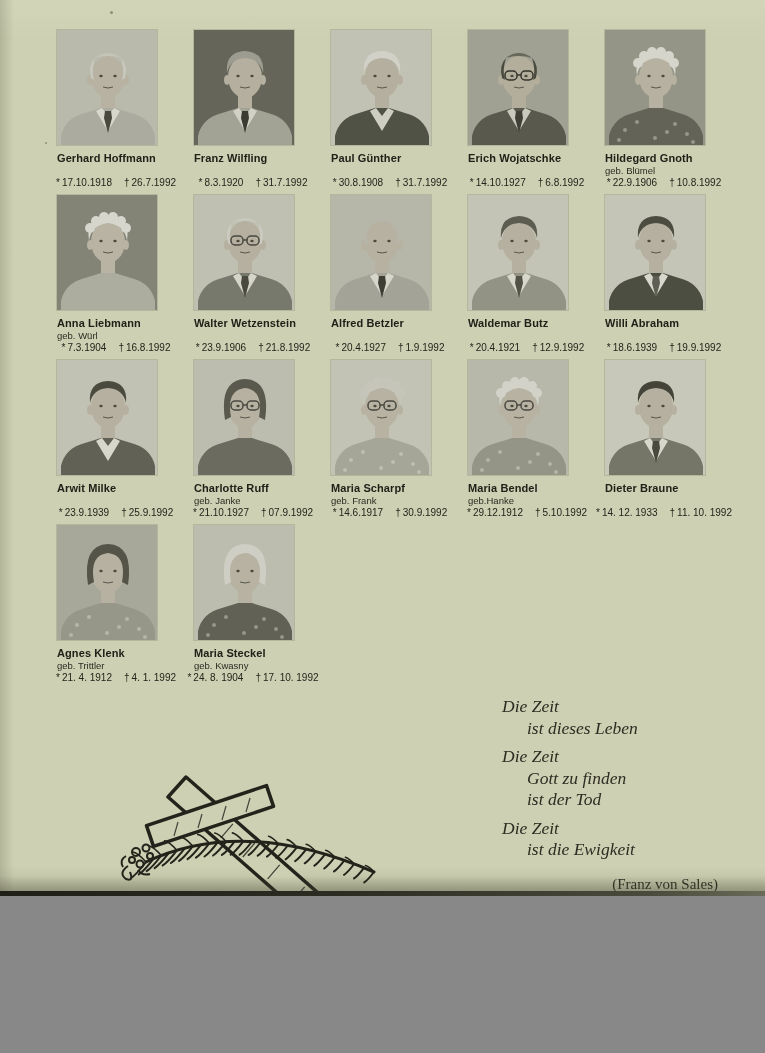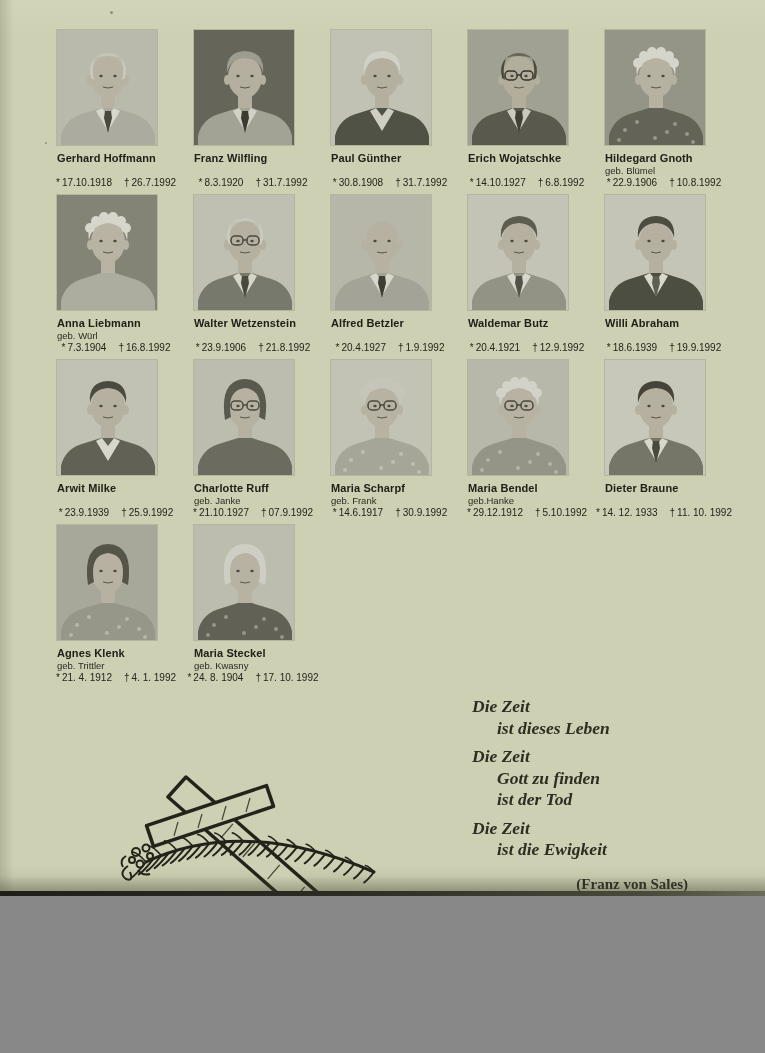--- a/index.html
+++ b/index.html
@@ -18,23 +18,23 @@
     grid-auto-rows:165px;
   }
   .card{width:122px;}
   .photo{width:100px;height:115px;box-shadow:0 0 0 1px rgba(40,40,30,0.15);line-height:0;}
   .photo svg{display:block;}
   .name{margin-top:7px;font-size:11px;font-weight:bold;color:#21211a;white-space:nowrap;letter-spacing:.1px;height:13px;line-height:13px;}
   .maiden{font-size:9.5px;color:#2b2b22;height:11px;line-height:11px;white-space:nowrap;}
   .dates{display:flex;justify-content:center;width:118px;font-size:10px;color:#24241c;margin-top:1px;white-space:nowrap;gap:12px;}
   .sym{margin-right:2px;}
   .poem{
-    position:absolute;left:472px;top:696px;width:216px;
+    position:absolute;left:502px;top:696px;width:216px;
     font-family:"Liberation Serif",serif;font-style:italic;
-    font-size:17.5px;color:#2e2c23;font-weight:bold;
+    font-size:17.5px;color:#2e2c23;
   }
   .stanza{margin-bottom:7px;}
   .pl{line-height:21.5px;white-space:nowrap;}
   .indent{margin-left:25px;}
   .attribution{font-style:normal;font-size:15px;text-align:right;margin-top:15px;color:#2e2c23;}
   .illustration{position:absolute;left:112px;top:760px;width:280px;height:185px;line-height:0;}
   .bottom-shade{position:absolute;left:0;right:0;bottom:4px;height:16px;
     background:linear-gradient(0deg, rgba(70,70,52,0.35), rgba(70,70,52,0));}
   .bottom-edge{position:absolute;left:0;right:0;bottom:0;height:5px;
     background:linear-gradient(90deg,#1f1f18 0%,#2c2c23 45%,#4a4a3c 85%,#6b6b59 100%);}

